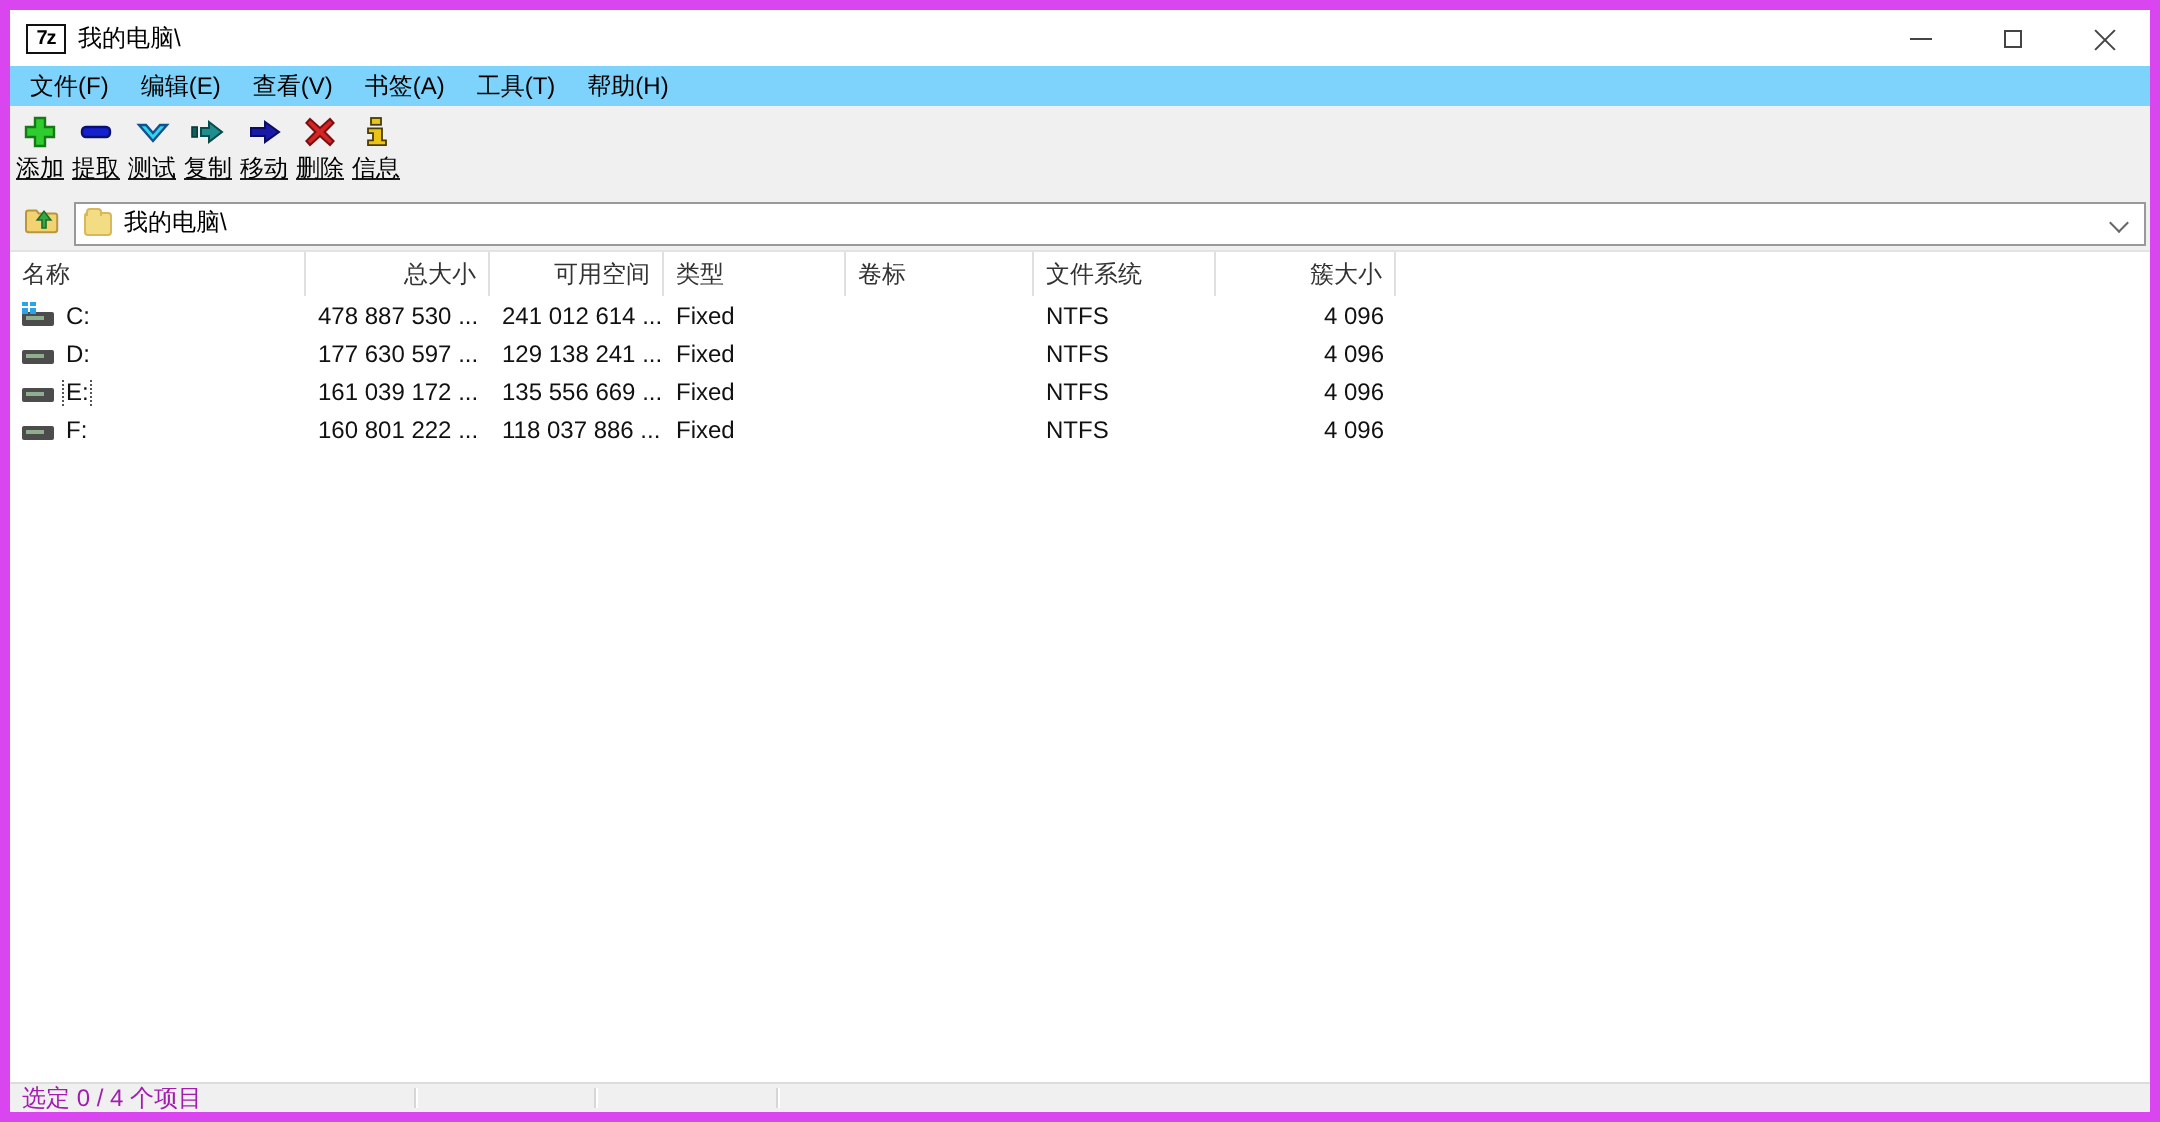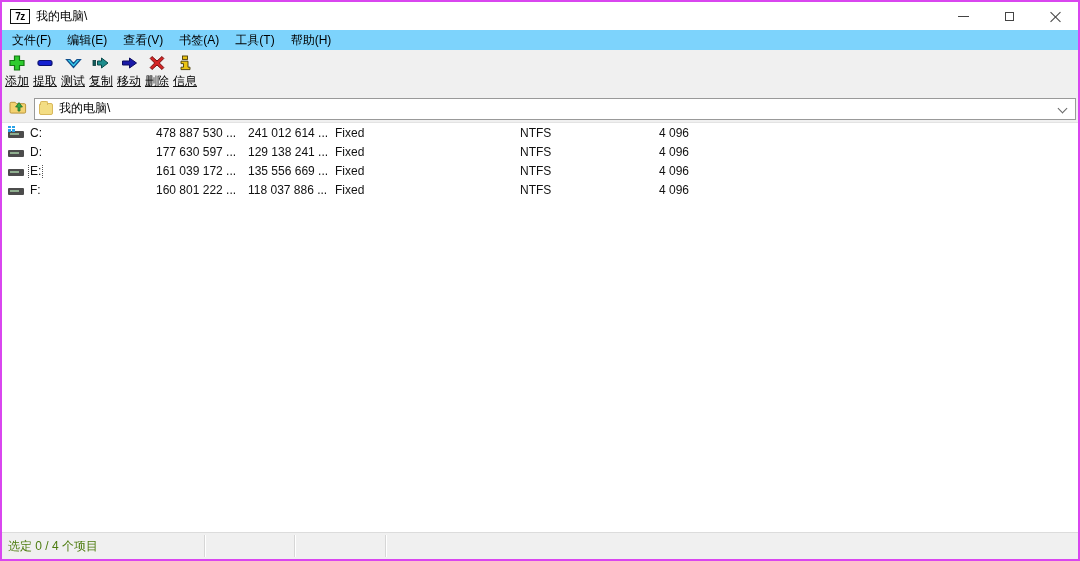--- a/index.html
+++ b/index.html
@@ -1,19 +1,19 @@
 <!DOCTYPE html>
 <html><head>
 <meta charset="utf-8">
 <style>
   * { margin:0; padding:0; box-sizing:border-box; }
   html,body { width:1080px; height:561px; font-family:"Liberation Sans","DejaVu Sans",sans-serif; }
   .window {
     position:relative; width:1080px; height:561px; background:#fff;
-    border:2px solid #d946ef; display:flex; flex-direction:column; overflow:hidden;
+    border:5px solid #d946ef; display:flex; flex-direction:column; overflow:hidden;
     font-size:12px; color:#1a1a1a;
   }
   
   .titlebar { height:28px; background:#fff; display:flex; align-items:center; flex:0 0 auto; }
   .app-icon { width:20px; height:15px; margin-left:8px; border:1px solid #111; background:#fff;
     display:flex; align-items:center; justify-content:center;
     font:bold 10px "Liberation Sans",sans-serif; color:#000; letter-spacing:-0.5px; }
   .title-text { margin-left:6px; font-size:12px; color:#000; }
   .caption-btns { margin-left:auto; display:flex; height:100%; }
   .cap-btn { width:46px; height:100%; display:flex; align-items:center; justify-content:center; }
@@ -67,22 +67,22 @@
   .drive-body { position:absolute; left:0; bottom:1px; width:16px; height:7px; background:#4c4c4c;
     border-radius:1px; }
   .drive-body::before { content:""; position:absolute; left:2px; top:2px; width:9px; height:2px;
     background:#8fae8f; }
   .win-badge { position:absolute; left:0; top:-1px; width:7px; height:7px;
     display:grid; grid-template-columns:3px 3px; grid-template-rows:3px 3px; gap:1px; }
   .win-badge i { background:#2aa3e8; }
   .drive-name { }
   .focus-dotted { outline:1px dotted #555; outline-offset:1px; }
   
-  .statusbar { height:27px; background:#f0f0f0; border-top:1px solid #dcdcdc; position:relative;
-    display:flex; align-items:center; flex:0 0 auto; color:#4d7c0f; }
+  .statusbar { height:15px; background:#f0f0f0; border-top:1px solid #dcdcdc; position:relative;
+    display:flex; align-items:center; flex:0 0 auto; color:#a21caf; }
   .status-text { padding-left:6px; }
   .sb-div { position:absolute; top:2px; bottom:2px; width:1px; background:#d6d6d6; box-shadow:1px 0 0 #fff; }
 </style>
 </head>
 <body>
 
 <div class="window">
 
   <div class="titlebar">
     <div class="app-icon">7z</div>
@@ -180,20 +180,29 @@
       </span>
     </div>
     <div class="combo">
       <span class="combo-folder"></span>
       <span class="combo-text">我的电脑\</span>
       <span class="combo-chevron"></span>
     </div>
   </div>
 
   <div class="listview">
+    <div class="lv-header">
+      <div class="hcell c-name">名称</div>
+      <div class="hcell c-total right">总大小</div>
+      <div class="hcell c-free right">可用空间</div>
+      <div class="hcell c-type">类型</div>
+      <div class="hcell c-label">卷标</div>
+      <div class="hcell c-fs">文件系统</div>
+      <div class="hcell c-cluster right">簇大小</div>
+    </div>
 
     <div class="lv-row">
       <div class="cell c-name">
         <span class="drive-ic">
           <span class="drive-body"></span>
           <span class="win-badge">
               <i></i>
               <i></i>
               <i></i>
               <i></i>

